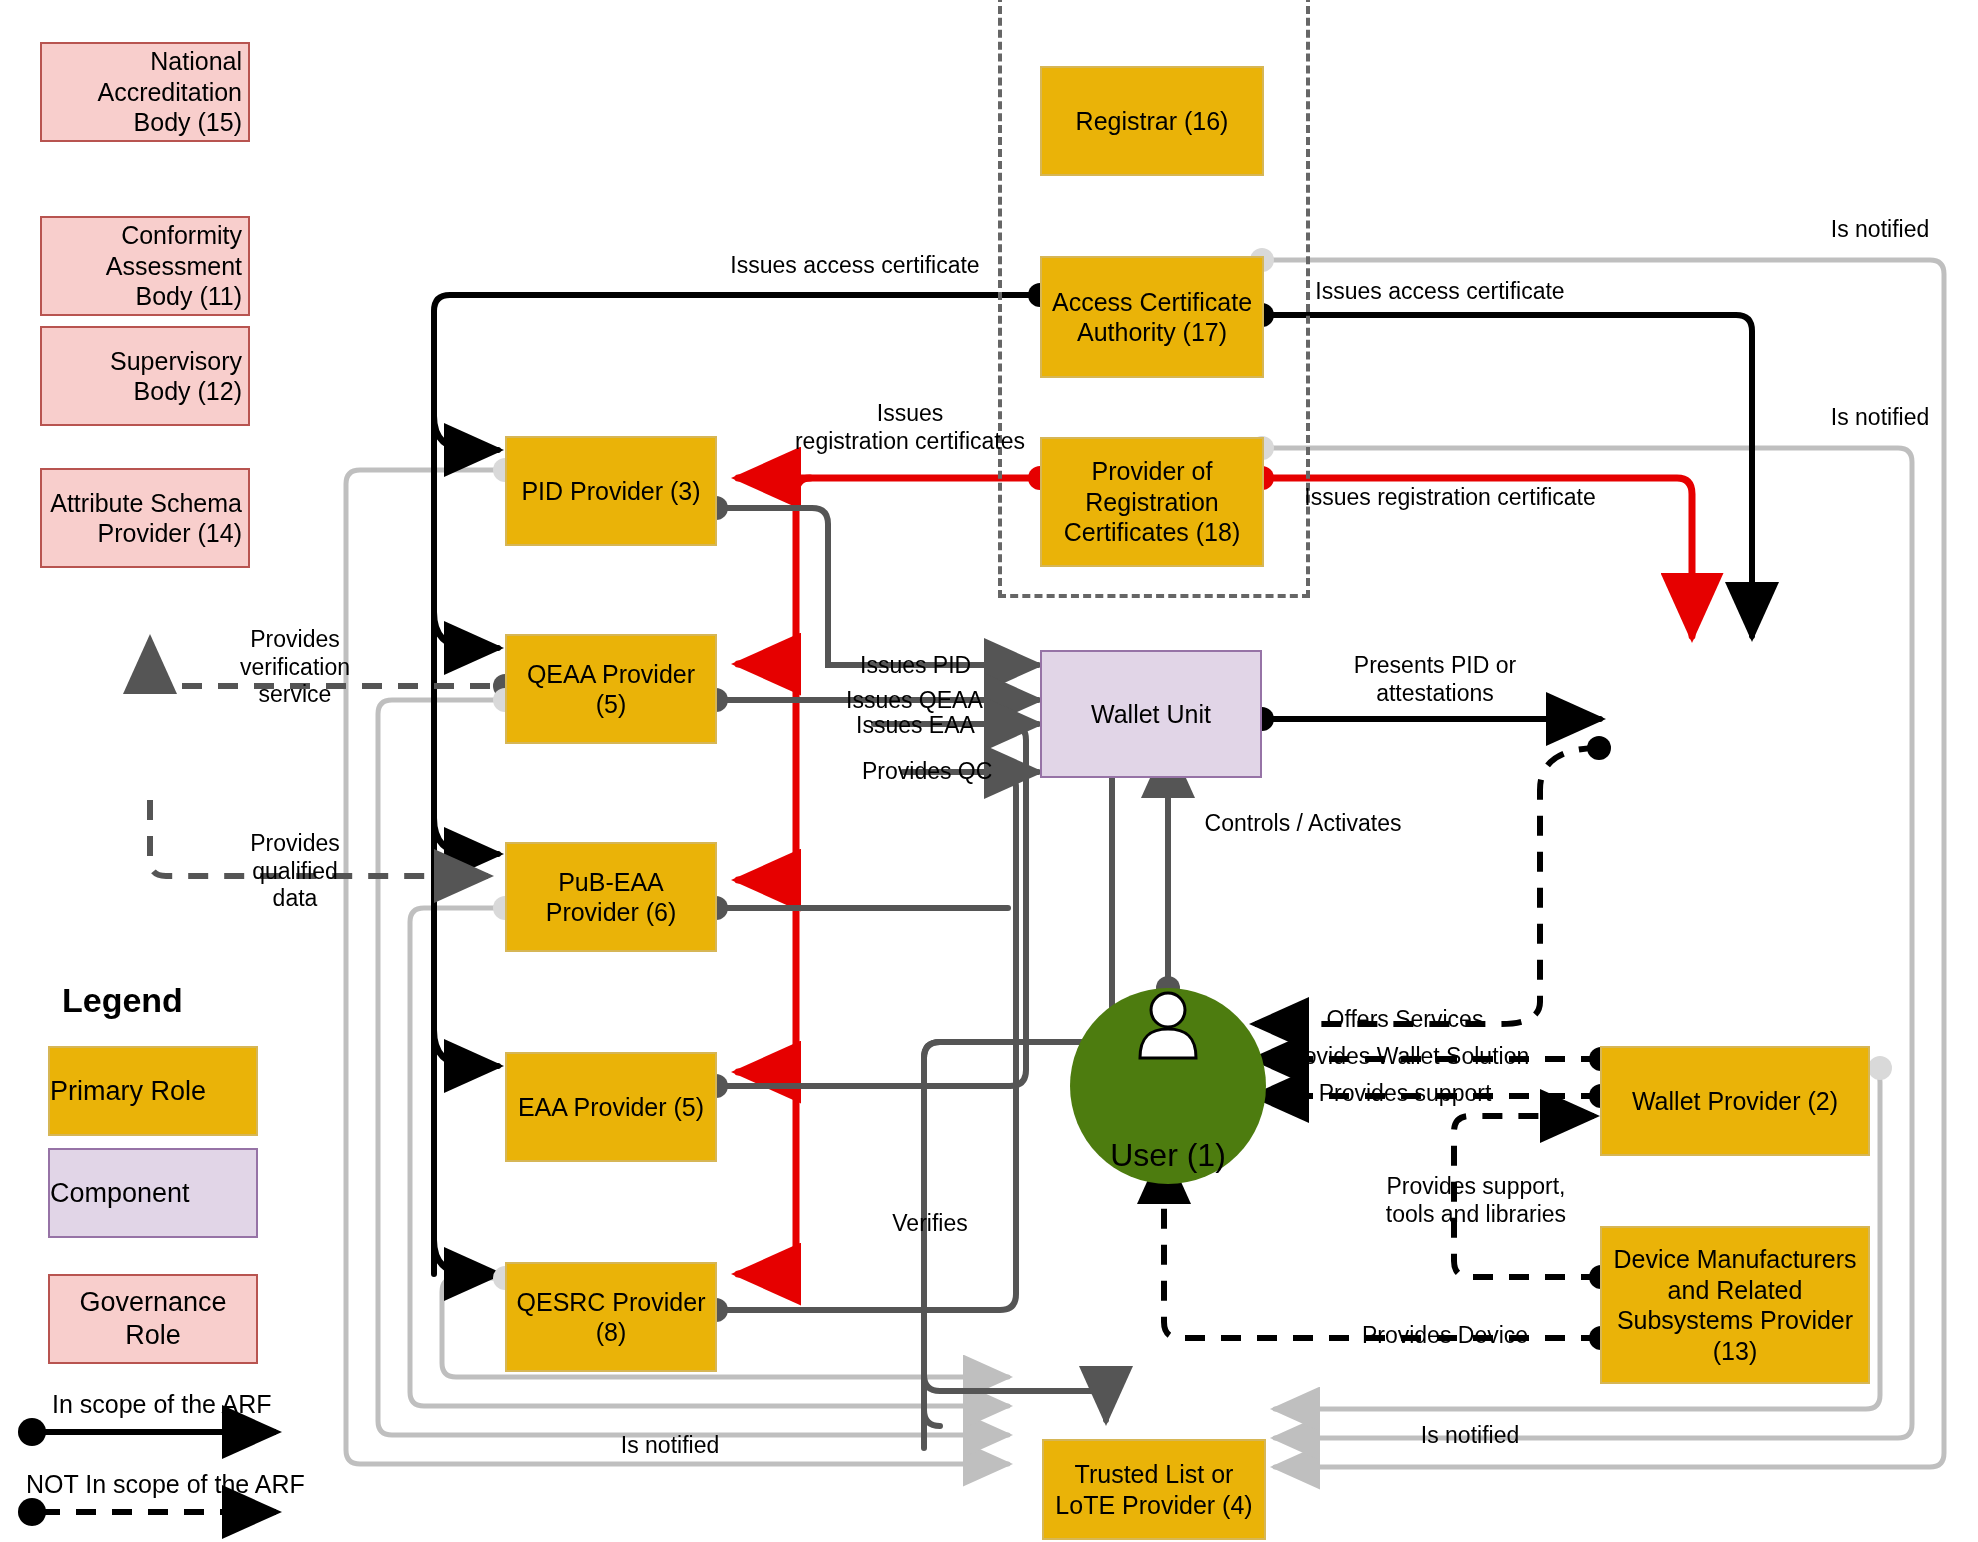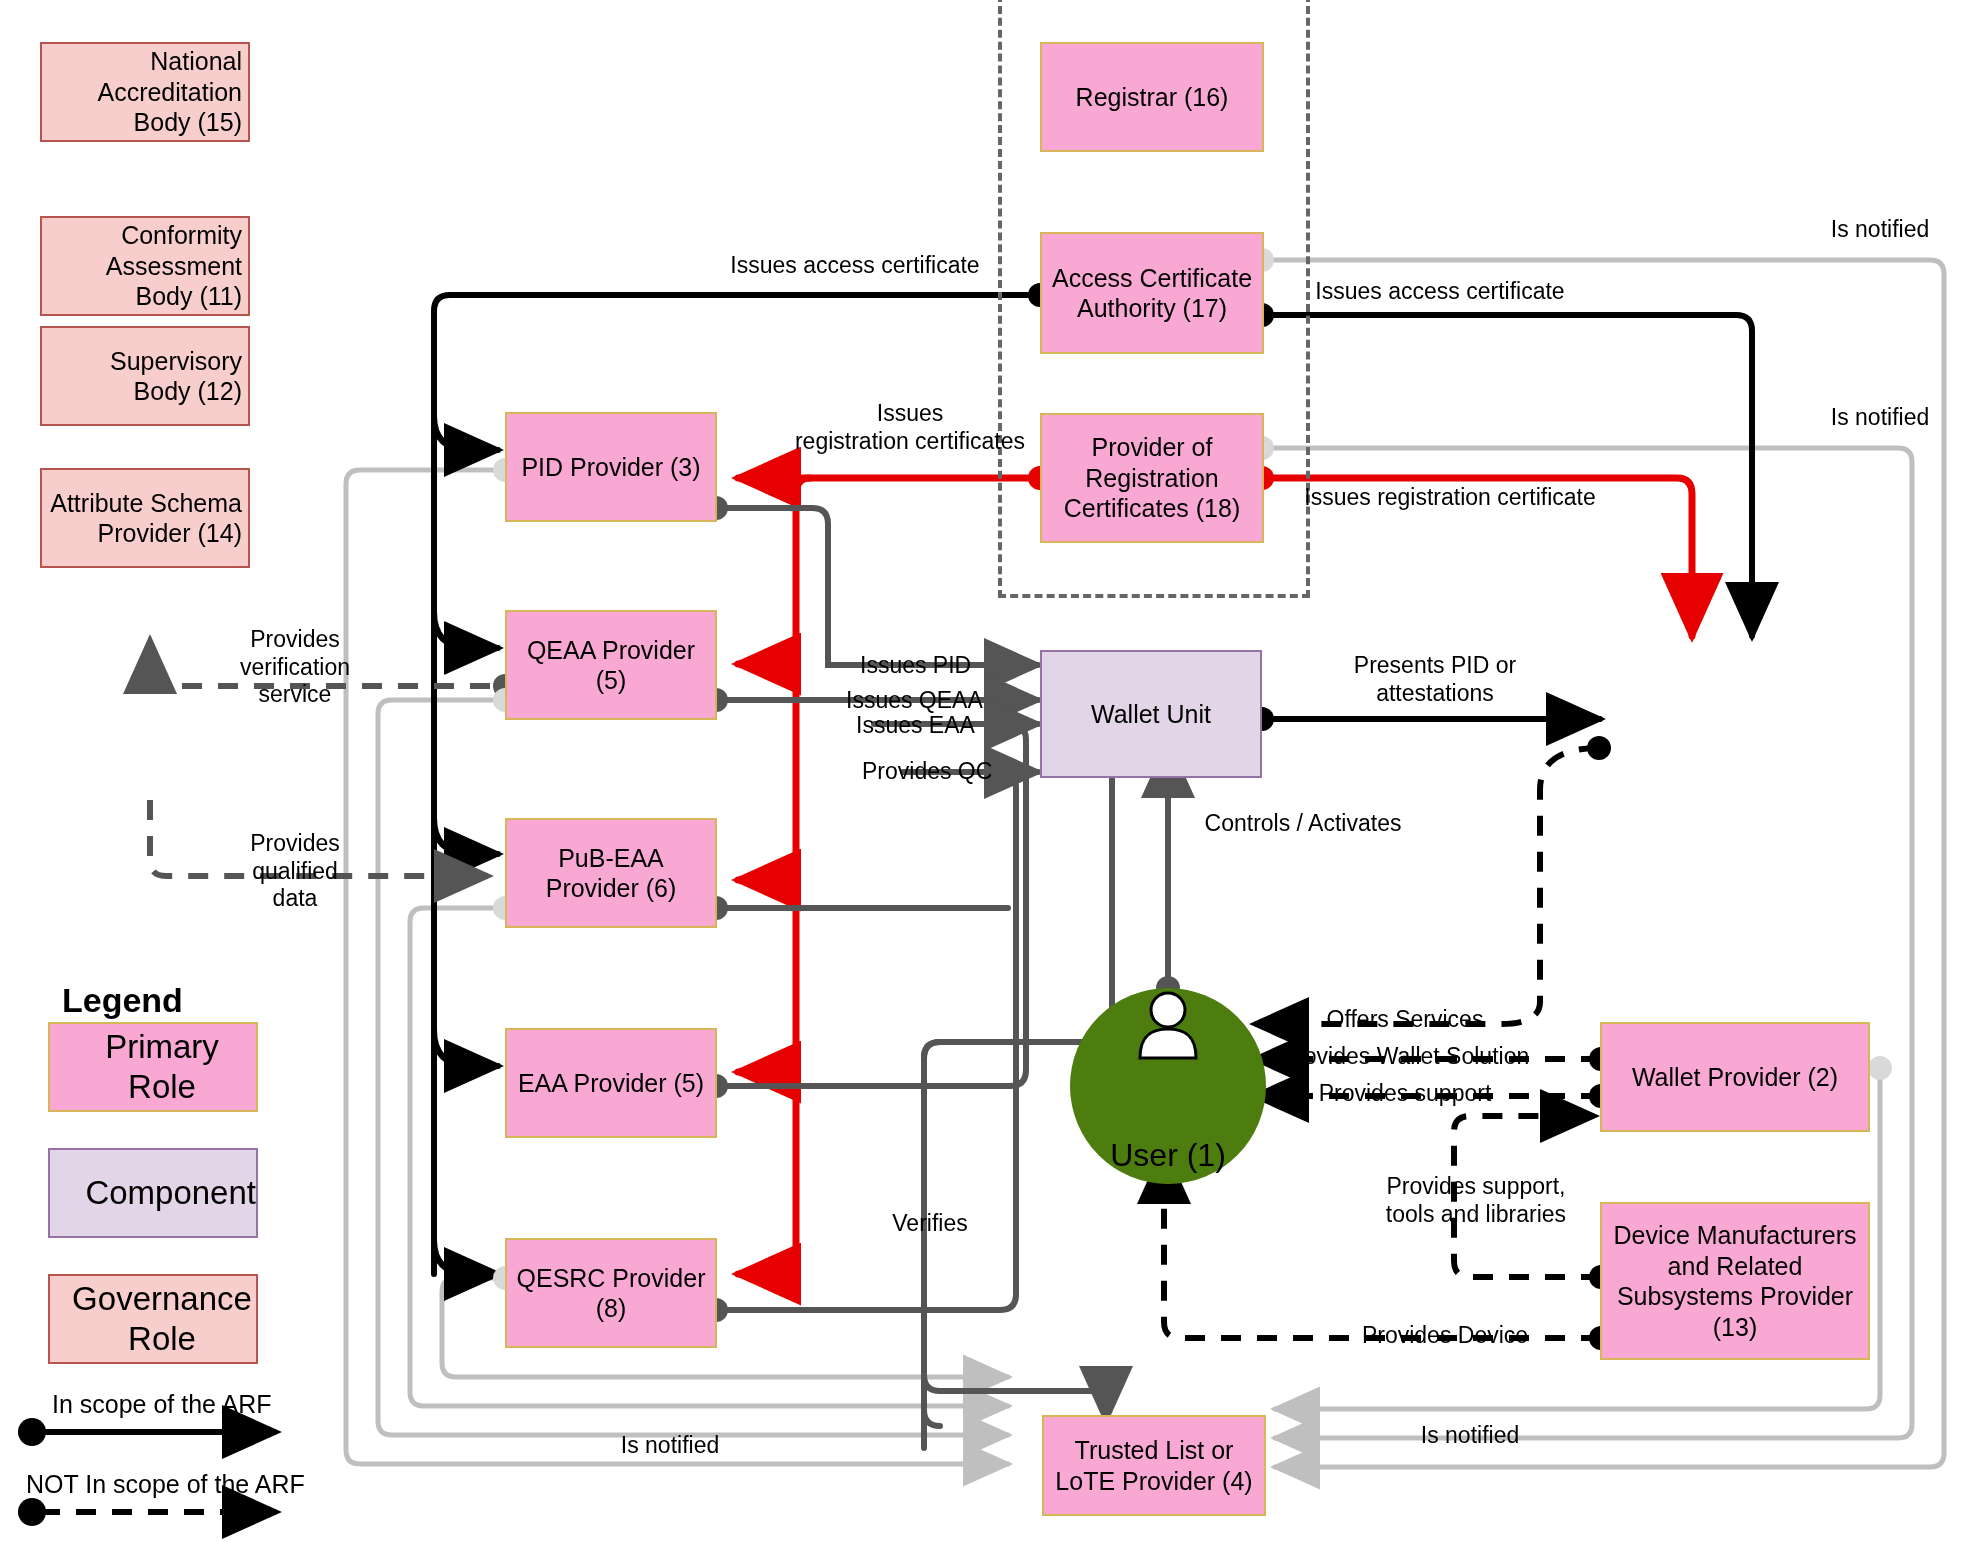--- a/index.html
+++ b/index.html
@@ -5,35 +5,35 @@
   html,body{margin:0;padding:0;background:#ffffff;}
   body{font-family:"Liberation Sans","DejaVu Sans",sans-serif;}
   #canvas{position:relative;width:1978px;height:1542px;background:#fff;overflow:hidden;}
   svg.layer{position:absolute;left:0;top:0;width:1978px;height:1542px;pointer-events:none;}
 
   .node{position:absolute;box-sizing:border-box;display:flex;align-items:center;
         justify-content:center;text-align:center;line-height:1.22;}
   .node span{display:block;padding:0 6px;}
 
   .gov{background:#f8cecc;border:2px solid #b85450;color:#000;font-size:25px;text-align:right;}
-  .primary{background:#f9a8d4;border:2px solid #d6b656;color:#000;font-size:25px;}
+  .primary{background:#eab308;border:2px solid #d6b656;color:#000;font-size:25px;margin-top:24px;}
   .component{background:#e1d5e7;border:2px solid #9673a6;color:#000;font-size:25px;}
 
   .user-circle{position:absolute;border-radius:50%;background:#4d7c0f;
       display:flex;flex-direction:column;align-items:center;justify-content:space-between;
       padding-bottom:10px;box-sizing:border-box;font-size:32px;color:#000;}
   .user-circle .glyph{margin-bottom:2px;}
 
   .lbl{position:absolute;font-size:23px;color:#000;text-align:center;line-height:1.2;
        white-space:pre-line;}
   .lbl.left{text-align:left;}
 
   .legend-title{position:absolute;font-size:34px;font-weight:bold;color:#000;}
   .legend-box{position:absolute;box-sizing:border-box;display:flex;align-items:center;
-      justify-content:flex-end;text-align:center;font-size:33px;line-height:1.22;padding-left:18px;}
+      justify-content:flex-start;text-align:center;font-size:27px;line-height:1.22;}
   .legend-lbl{position:absolute;font-size:25px;color:#000;}
   .dashbox{position:absolute;border:4px dashed #666;box-sizing:border-box;}
 </style>
 </head>
 <body>
 
 <div id="canvas">
 
   <svg class="layer" viewBox="0 0 1978 1542">
     <defs>

